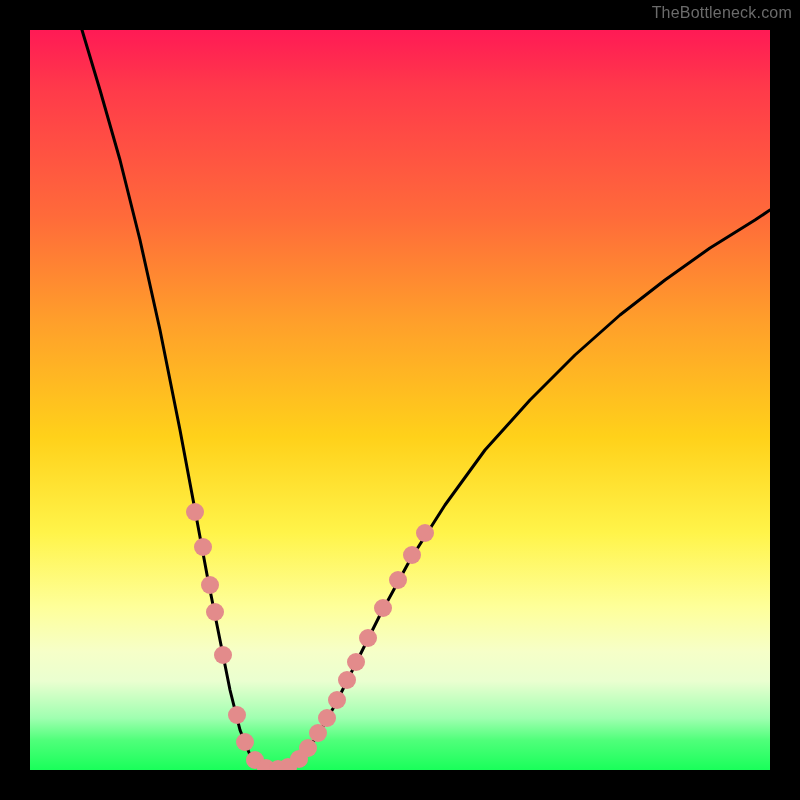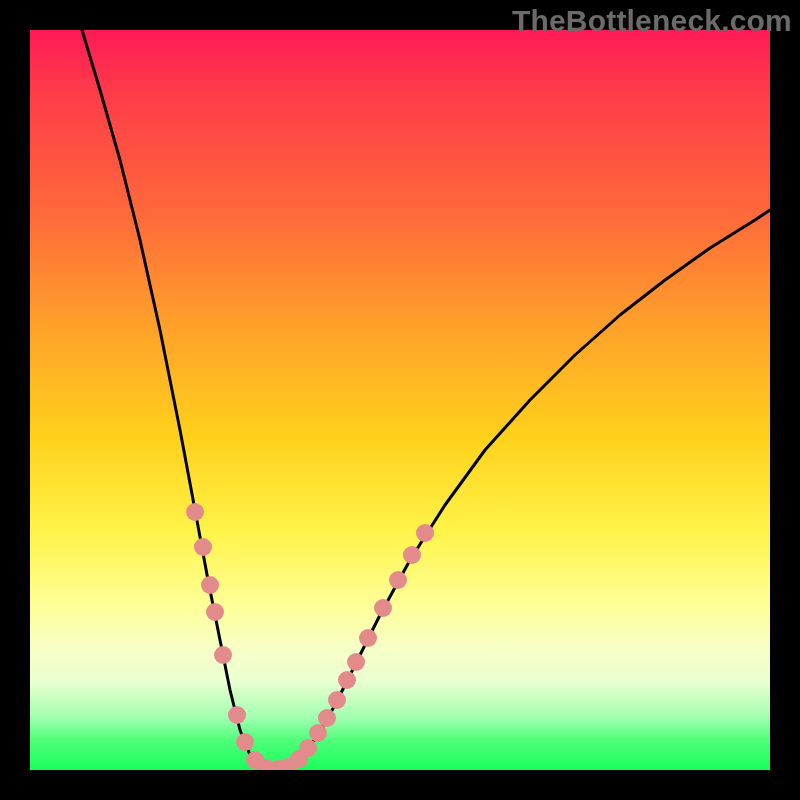--- a/index.html
+++ b/index.html
@@ -48,22 +48,22 @@
       #9fffb0 93%,
       #4fff7a 96%,
       #19ff5a 100%
     );
   }
   .watermark {
     position: absolute;
     top: 4px;
     right: 8px;
     color: #6b6b6b;
-    font-size: 30px;
-    font-weight: 700;
+    font-size: 16px;
+    font-weight: 400;
     letter-spacing: 0.2px;
     user-select: none;
     pointer-events: none;
   }
   svg.curve {
     position: absolute;
     left: 0;
     top: 0;
     width: 740px;
     height: 740px;

